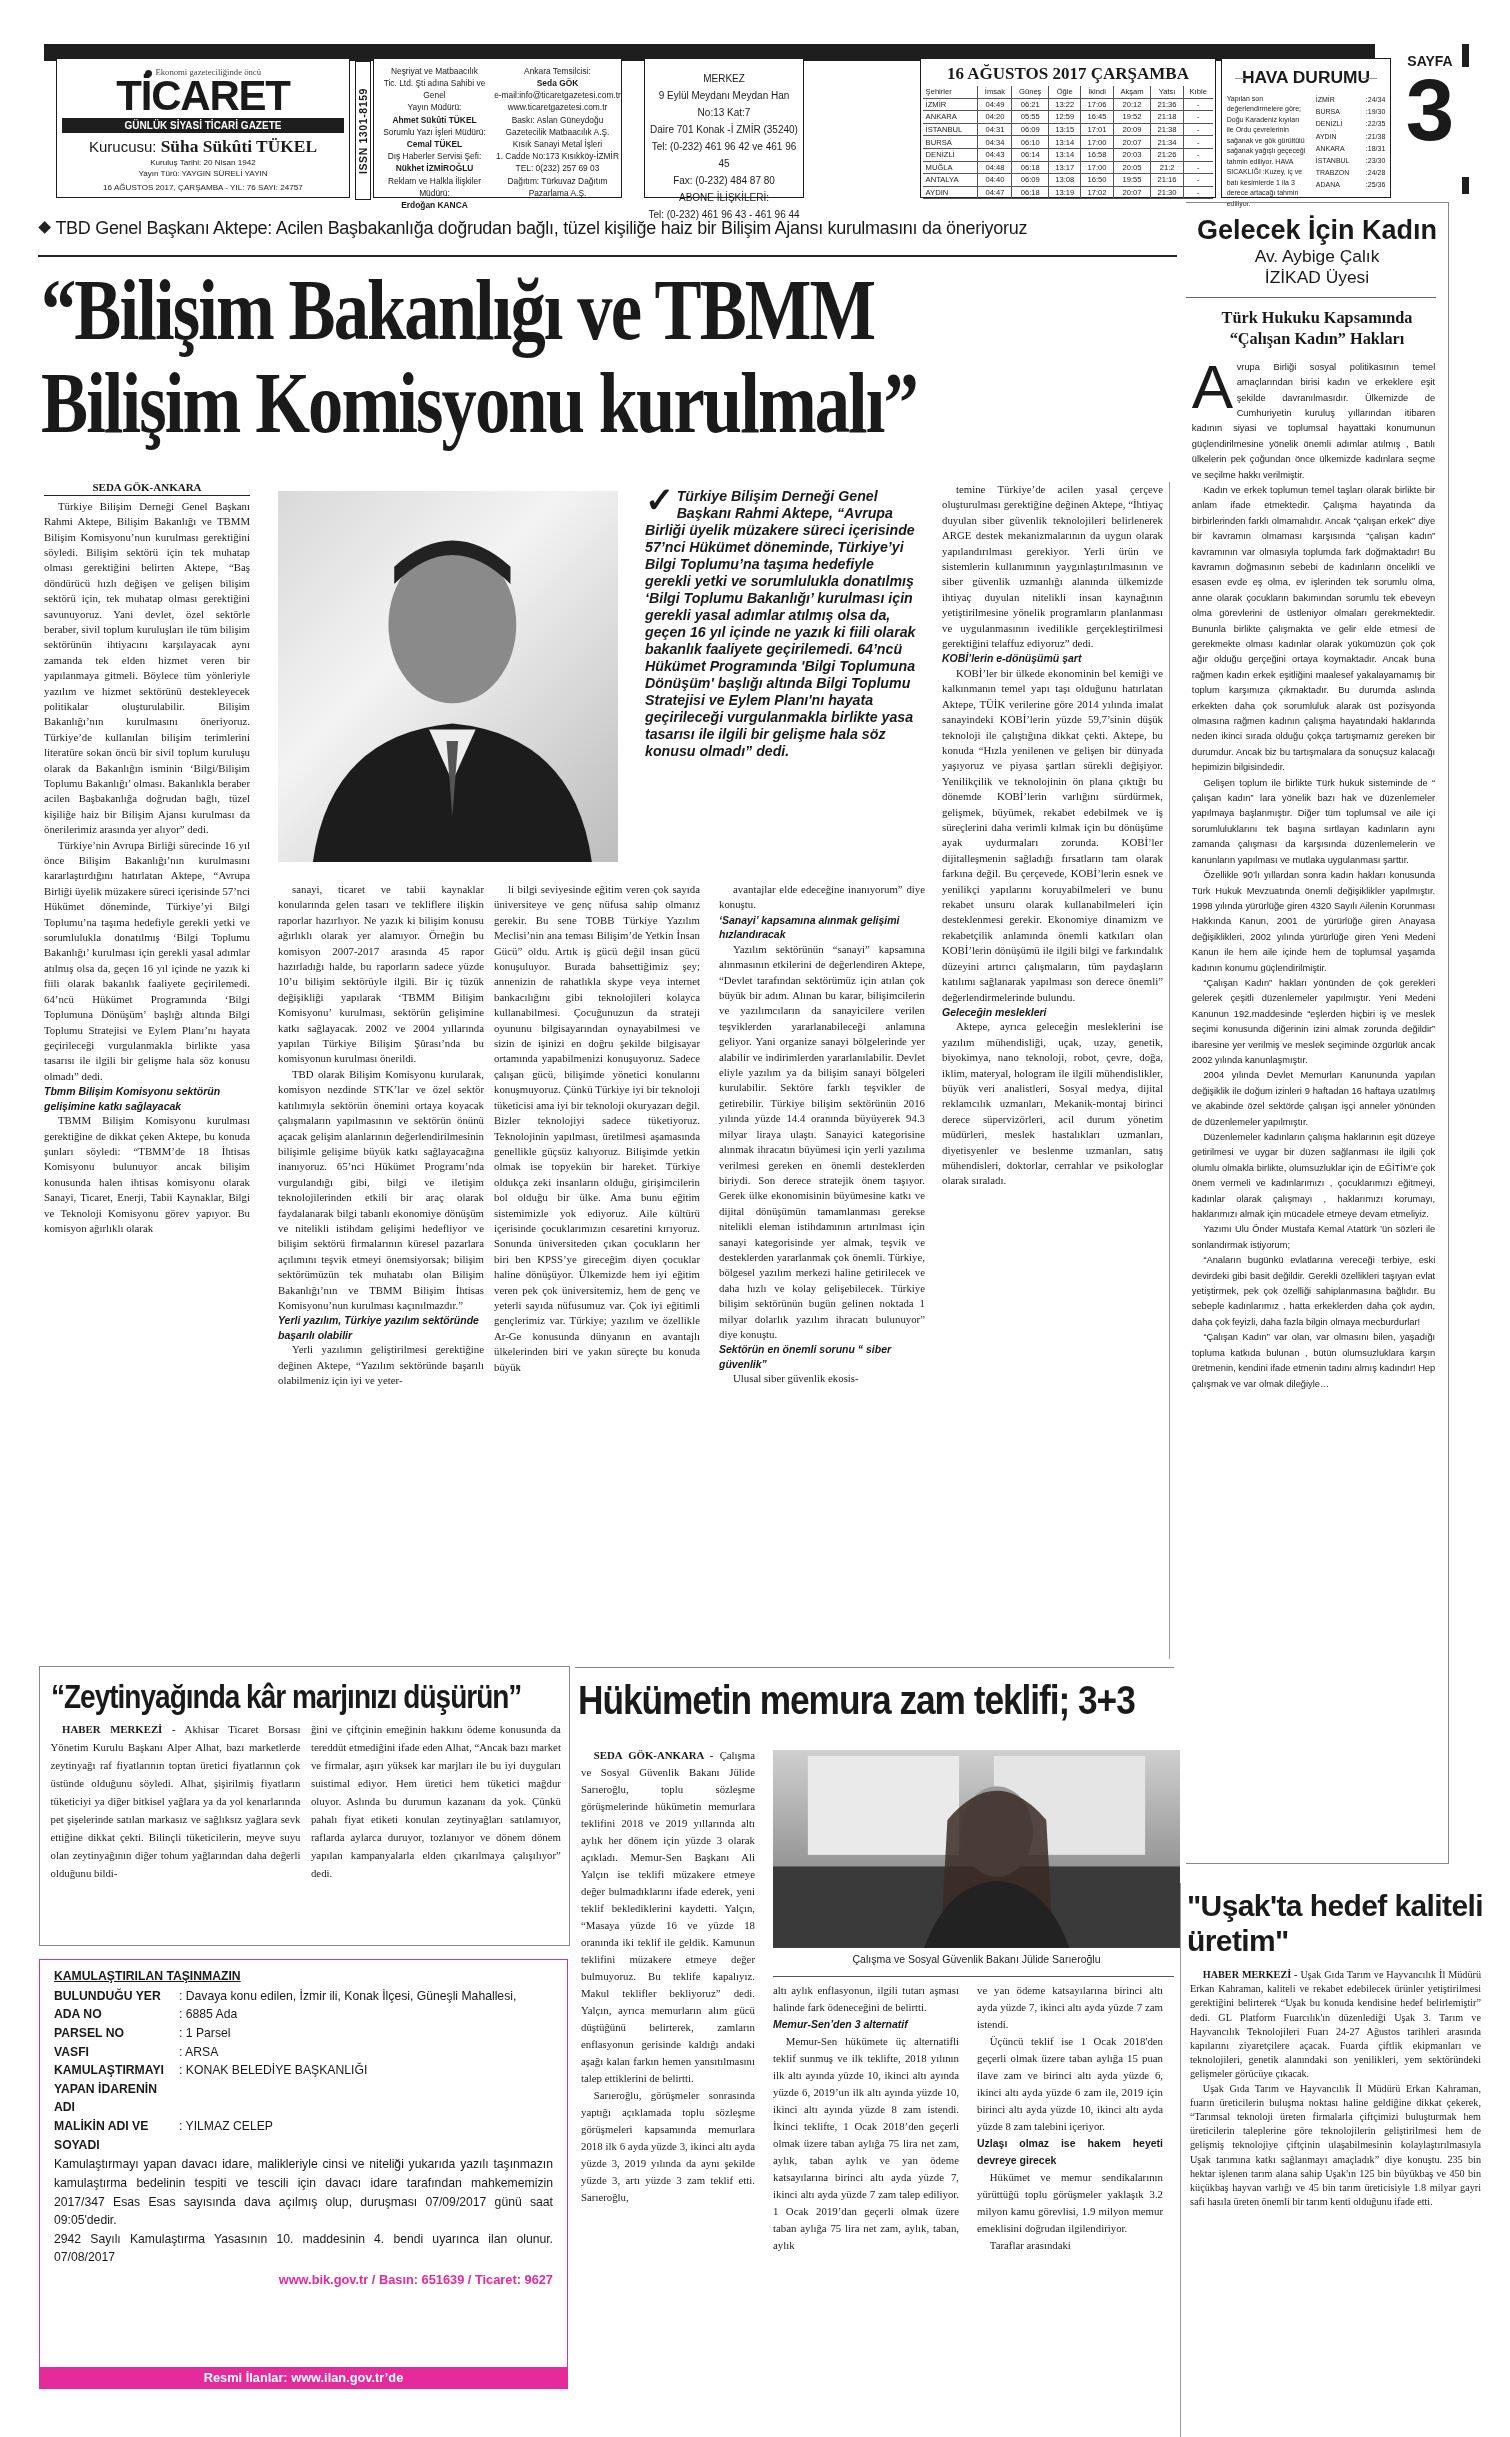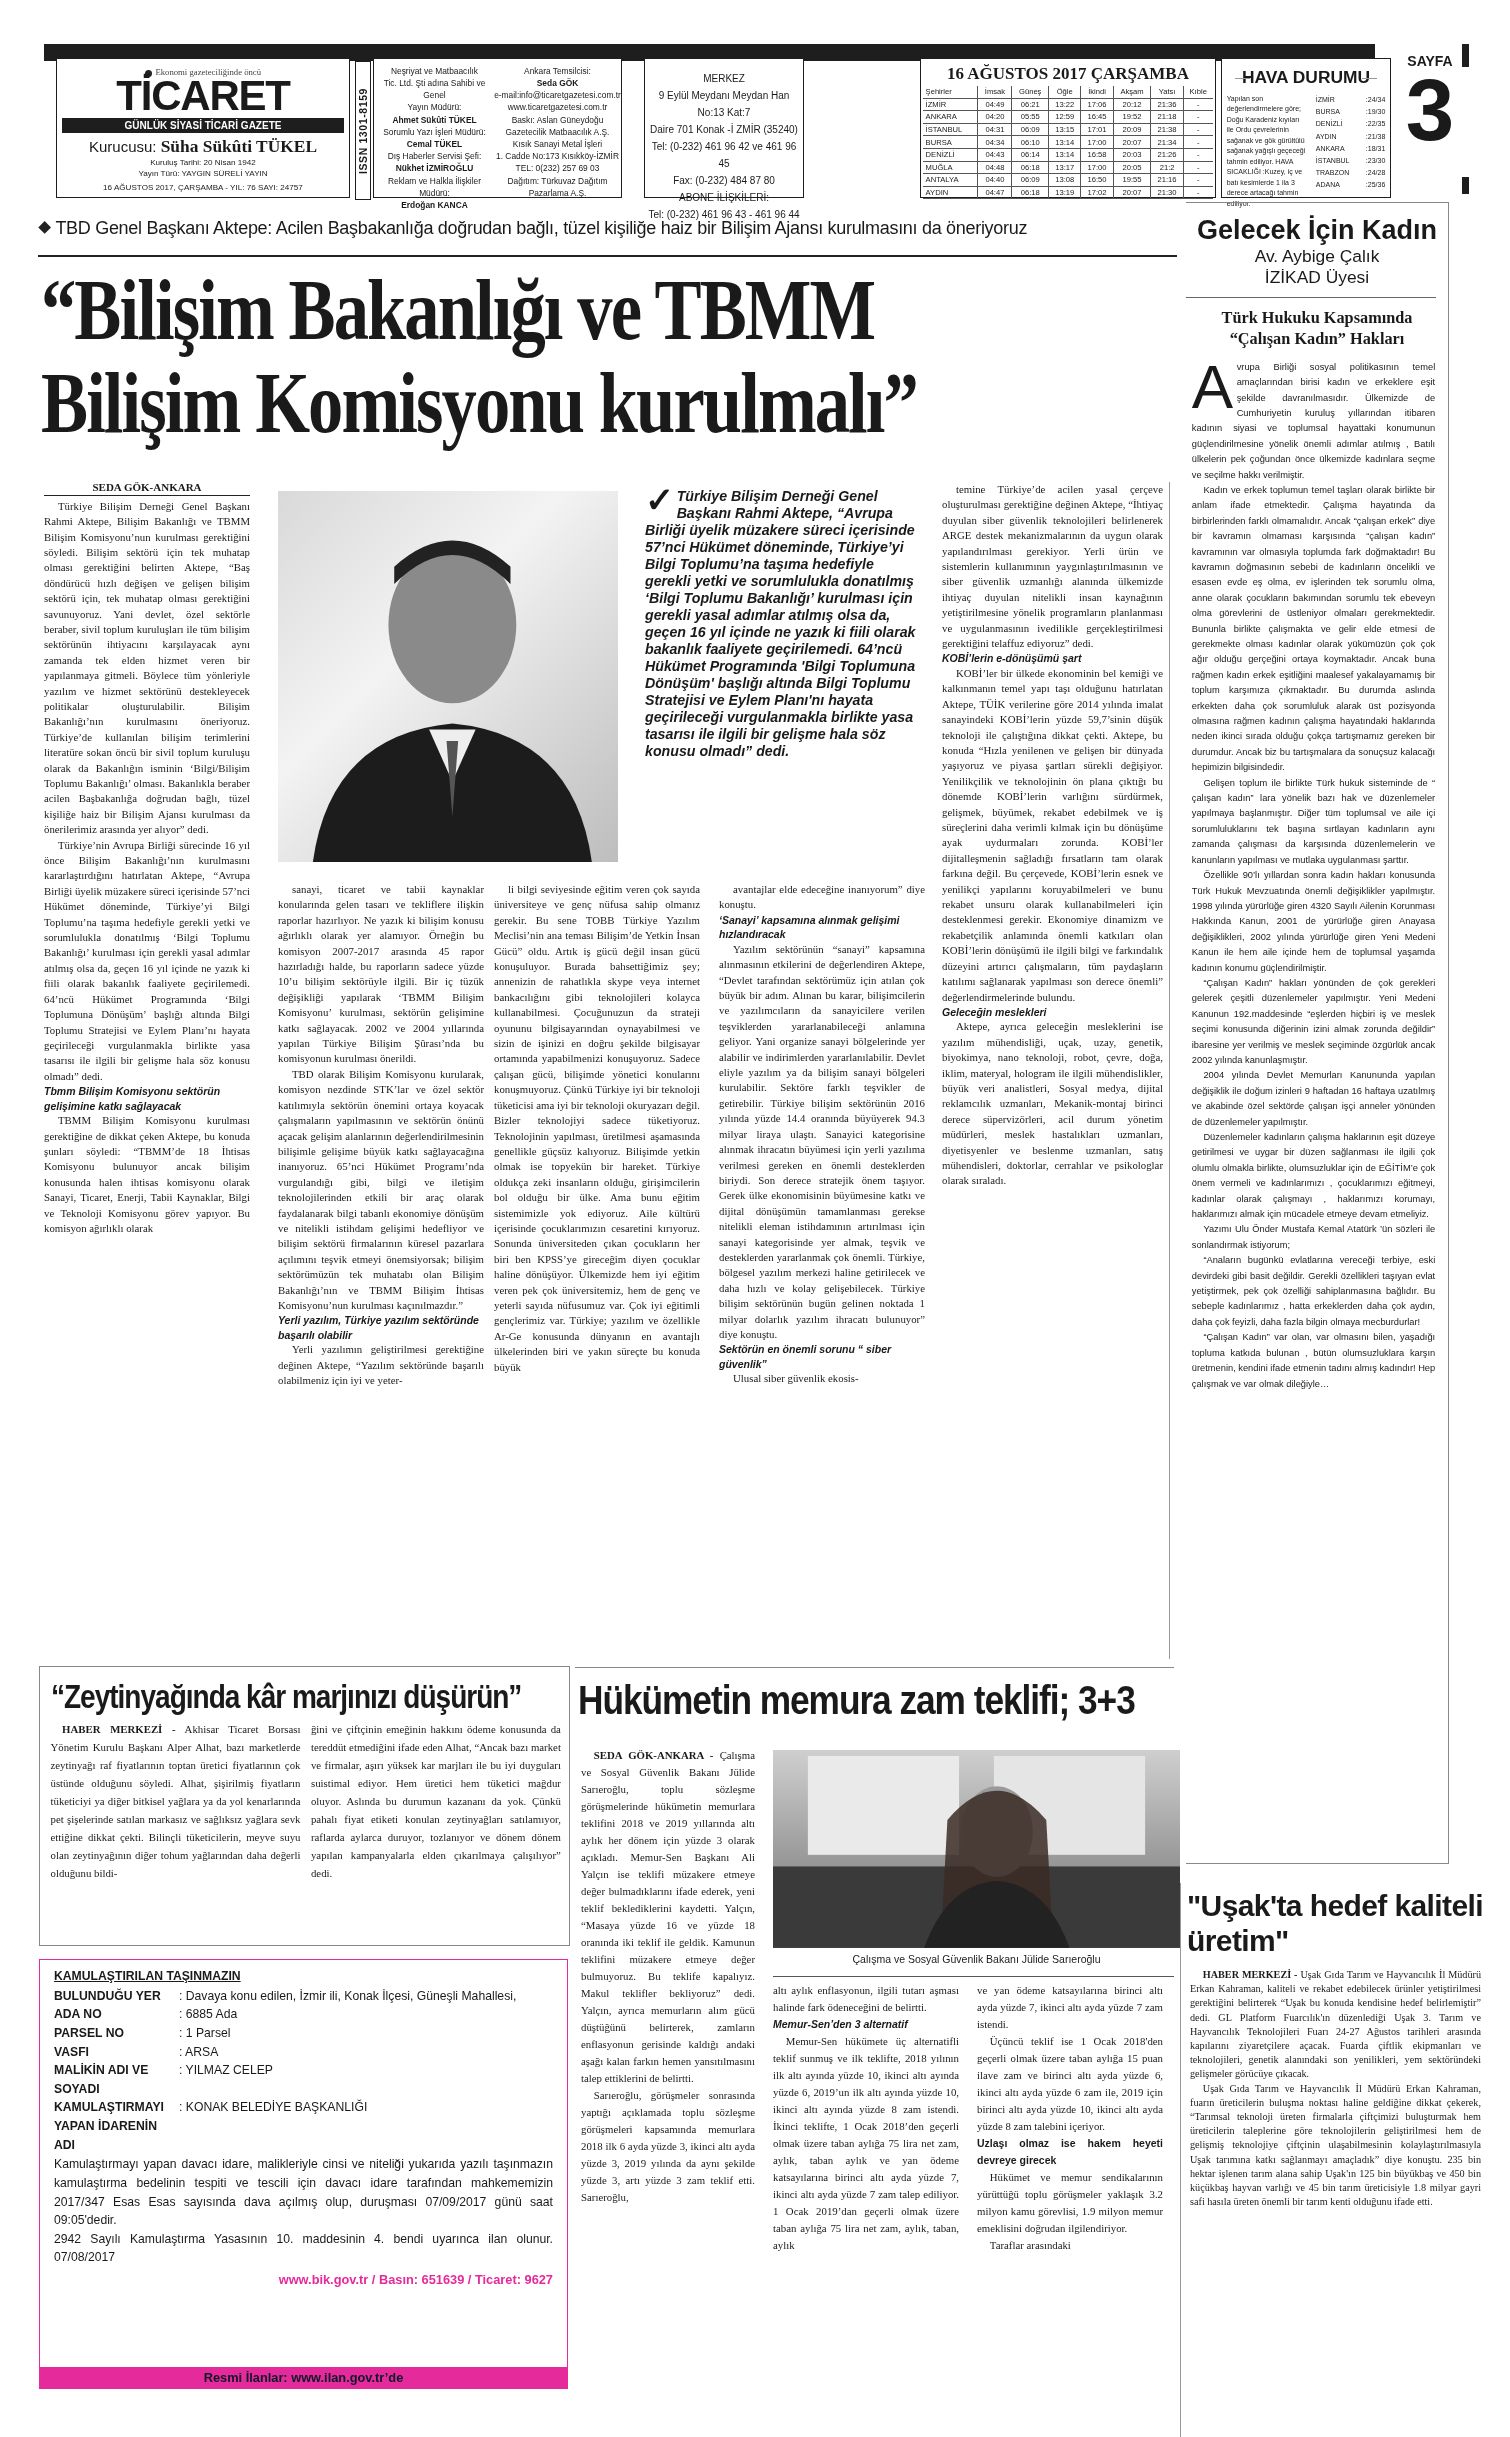--- a/index.html
+++ b/index.html
@@ -65,21 +65,21 @@
 
   
   .zbox{position:absolute;left:39px;top:1666px;width:529px;height:278px;border:0.6px solid #888;}
   .ztitle{font-family:"Liberation Sans",sans-serif;font-weight:bold;font-size:33px;letter-spacing:-1.2px;margin:10.5px 0 0 10.5px;white-space:nowrap;transform:scaleX(0.85);transform-origin:left;}
   .zcols{display:flex;gap:10.5px;padding:4.7px 8.1px 0 10.5px;font-size:10.8px;line-height:18px;text-align:justify;}
   .zcols div{flex:1;}
   .ad{position:absolute;left:39px;top:1959px;width:529px;height:430px;border:1.7px solid #e52a9c;box-sizing:border-box;}
   .ad-head{background:#e52a9c;color:#fff;text-align:center;font-family:"Liberation Sans",sans-serif;font-weight:bold;}
   .ad-row{display:flex;font-family:"Liberation Sans",sans-serif;font-size:12.2px;line-height:18.6px;}
   .ad-row .k{width:125px;font-weight:bold;}
-  .ad-foot{position:absolute;left:0;right:0;bottom:0;height:21px;background:#e52a9c;color:#0f172a;text-align:center;font-family:"Liberation Sans",sans-serif;font-weight:bold;font-size:12.8px;line-height:21px;}
+  .ad-foot{position:absolute;left:0;right:0;bottom:0;height:21px;background:#e52a9c;color:#ffffff;text-align:center;font-family:"Liberation Sans",sans-serif;font-weight:bold;font-size:12.8px;line-height:21px;}
 
   .htitle{position:absolute;left:578px;top:1677px;font-family:"Liberation Sans",sans-serif;font-weight:bold;font-size:41px;letter-spacing:-1.2px;white-space:nowrap;transform:scaleX(0.86);transform-origin:left;}
   .ucol{position:absolute;font-size:10.8px;line-height:17px;text-align:justify;}
   .ucol p{margin:0;text-indent:12.8px;}
   .utitle{position:absolute;left:1187px;top:1888px;font-family:"Liberation Sans",sans-serif;font-weight:bold;font-size:30px;line-height:35px;letter-spacing:-0.6px;}
 </style>
 </head>
 <body>
 
 <div class="hdr-bar"></div>
@@ -381,26 +381,26 @@
         </div>
         <div class="ad-row">
           <div class="k">PARSEL NO</div>
           <div style="flex: 1 1 0%;">: 1 Parsel</div>
         </div>
         <div class="ad-row">
           <div class="k">VASFI</div>
           <div style="flex: 1 1 0%;">: ARSA</div>
         </div>
         <div class="ad-row">
+          <div class="k">KAMULAŞTIRMAYI YAPAN İDARENİN ADI</div>
+          <div style="flex: 1 1 0%;">: KONAK BELEDİYE BAŞKANLIĞI</div>
+        </div>
+        <div class="ad-row">
           <div class="k">MALİKİN ADI VE SOYADI</div>
           <div style="flex: 1 1 0%;">: YILMAZ CELEP</div>
-        </div>
-        <div class="ad-row">
-          <div class="k">KAMULAŞTIRMAYI YAPAN İDARENİN ADI</div>
-          <div style="flex: 1 1 0%;">: KONAK BELEDİYE BAŞKANLIĞI</div>
         </div>
       </div>
     <div class="sans" style="font-size:12.2px;line-height:18.6px;text-align:justify;margin-top:1.2px;">Kamulaştırmayı yapan davacı idare, malikleriyle cinsi ve niteliği yukarıda yazılı taşınmazın kamulaştırma bedelinin tespiti ve tescili için davacı idare tarafından mahkememizin 2017/347 Esas Esas sayısında dava açılmış olup, duruşması 07/09/2017 günü saat 09:05'dedir.</div>
     <div class="sans" style="font-size:12.2px;line-height:18.6px;text-align:justify;">2942 Sayılı Kamulaştırma Yasasının 10. maddesinin 4. bendi uyarınca ilan olunur. 07/08/2017</div>
     <div class="sans" style="font-size:12.8px;font-weight:bold;color:#e52a9c;text-align:right;margin-top:4.7px;">www.bik.gov.tr / Basın: 651639 / Ticaret: 9627</div>
   </div>
   <div class="ad-foot">Resmi İlanlar: www.ilan.gov.tr’de</div>
 </div>
 
 <div class="rule" style="left:575px;top:1667px;width:599px;height:0.6px;background:#888;"></div>

